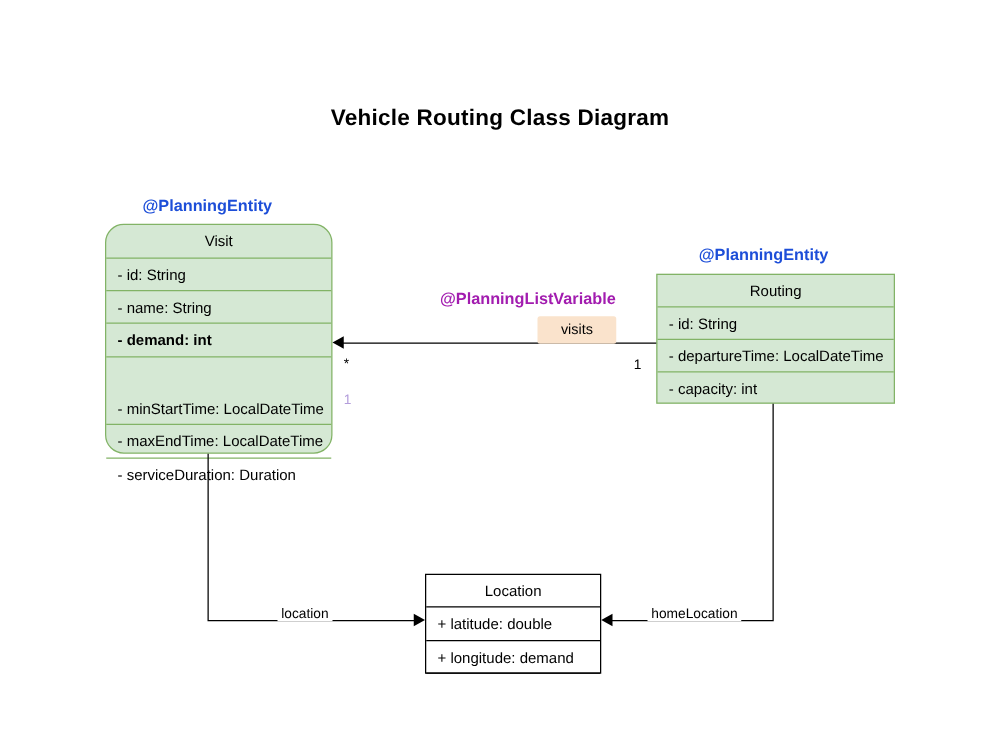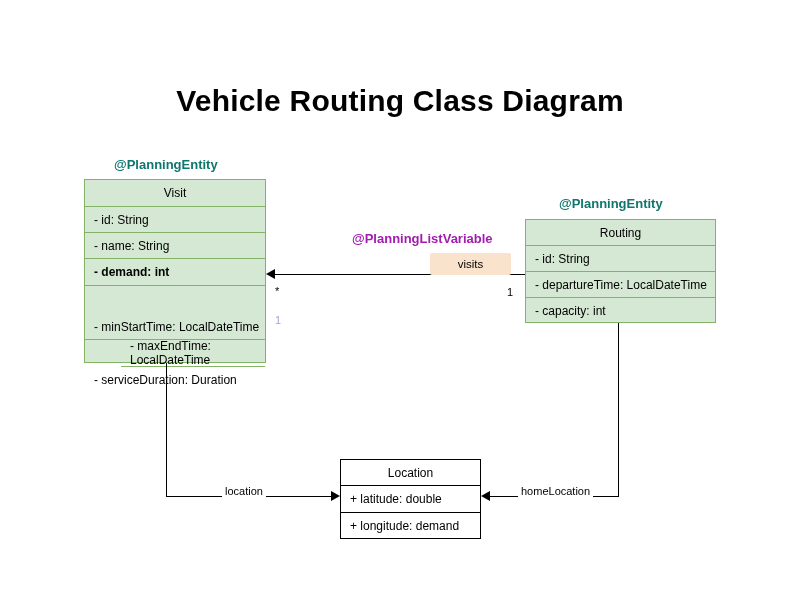--- a/index.html
+++ b/index.html
@@ -18,34 +18,34 @@
     -webkit-font-smoothing: antialiased;
   }
 
   
   .diagram-title {
     position: absolute;
     left: 0;
     top: 84px;
     width: 800px;
     text-align: center;
-    font-size: 30px;
+    font-size: 18px;
     font-weight: bold;
     color: #000000;
     letter-spacing: 0.2px;
   }
 
   
   .annotation {
     position: absolute;
     font-size: 13px;
     font-weight: bold;
     white-space: nowrap;
   }
-  .annotation.green  { color: #0f766e; }
+  .annotation.green  { color: #1d4ed8; }
   .annotation.orange { color: #a21caf; }
 
   
   .uml-class {
     position: absolute;
     box-sizing: border-box;
     border: 1px solid #82b366;
     background: #d5e8d4;
   }
   .uml-class.plain {
@@ -126,44 +126,44 @@
 </style>
 </head>
 <body>
 
 <div id="canvas">
 
   <div class="diagram-title">Vehicle Routing Class Diagram</div>
 
   <div class="annotation green" style="left:114px; top:157px;">@PlanningEntity</div>
 
-  <div class="uml-class" style="left:84px; top:179px; width:182px; height:184px;">
+  <div class="uml-class" style="left:84px; top:179px; width:182px; height:184px;border-radius:15px;">
     <div class="uml-row header" style="height:27px;">Visit</div>
     <div class="uml-row attr" style="height:26px;">- id: String</div>
     <div class="uml-row attr" style="height:26px;">- name: String</div>
     <div class="uml-row attr" style="height:27px;font-weight:bold;">- demand: int</div>
     <div class="uml-row attr" style="height:26px;margin-top:28px;">- minStartTime: LocalDateTime</div>
-    <div class="uml-row attr" style="height:27px;margin-left:36px;">- maxEndTime: LocalDateTime</div>
+    <div class="uml-row attr" style="height:27px;">- maxEndTime: LocalDateTime</div>
     <div class="uml-row attr" style="height:25px;">- serviceDuration: Duration</div>
   </div>
 
   <div class="annotation green" style="left:559px; top:196px;">@PlanningEntity</div>
 
   <div class="uml-class" style="left:525px; top:219px; width:191px; height:104px;">
     <div class="uml-row header" style="height:26px;">Routing</div>
     <div class="uml-row attr" style="height:26px;">- id: String</div>
     <div class="uml-row attr" style="height:26px;">- departureTime: LocalDateTime</div>
     <div class="uml-row attr" style="height:26px;">- capacity: int</div>
   </div>
 
   <div class="annotation orange" style="left:352px; top:231px;">@PlanningListVariable</div>
 
   <div class="line h" style="left:272px; top:274px; width:253px;"></div>
   <div class="arrow left" style="left:266px; top:269px;"></div>
-  <div class="badge-label" style="left:430px; top:253px; width:81px; height:22px;">visits</div>
+  <div class="badge-label" style="left:430px; top:253px; width:63px; height:22px;">visits</div>
   <div class="mult-label" style="left:275px; top:285px;">*</div>
   <div class="mult-label" style="left:507px; top:286px;">1</div>
   <div class="mult-label lavender" style="left:275px; top:314px;">1</div>
 
   <div class="uml-class plain" style="left:340px; top:459px; width:141px; height:80px;">
     <div class="uml-row header" style="height:26px;">Location</div>
     <div class="uml-row attr" style="height:27px;">+ latitude: double</div>
     <div class="uml-row attr" style="height:26px;">+ longitude: demand</div>
   </div>
 

